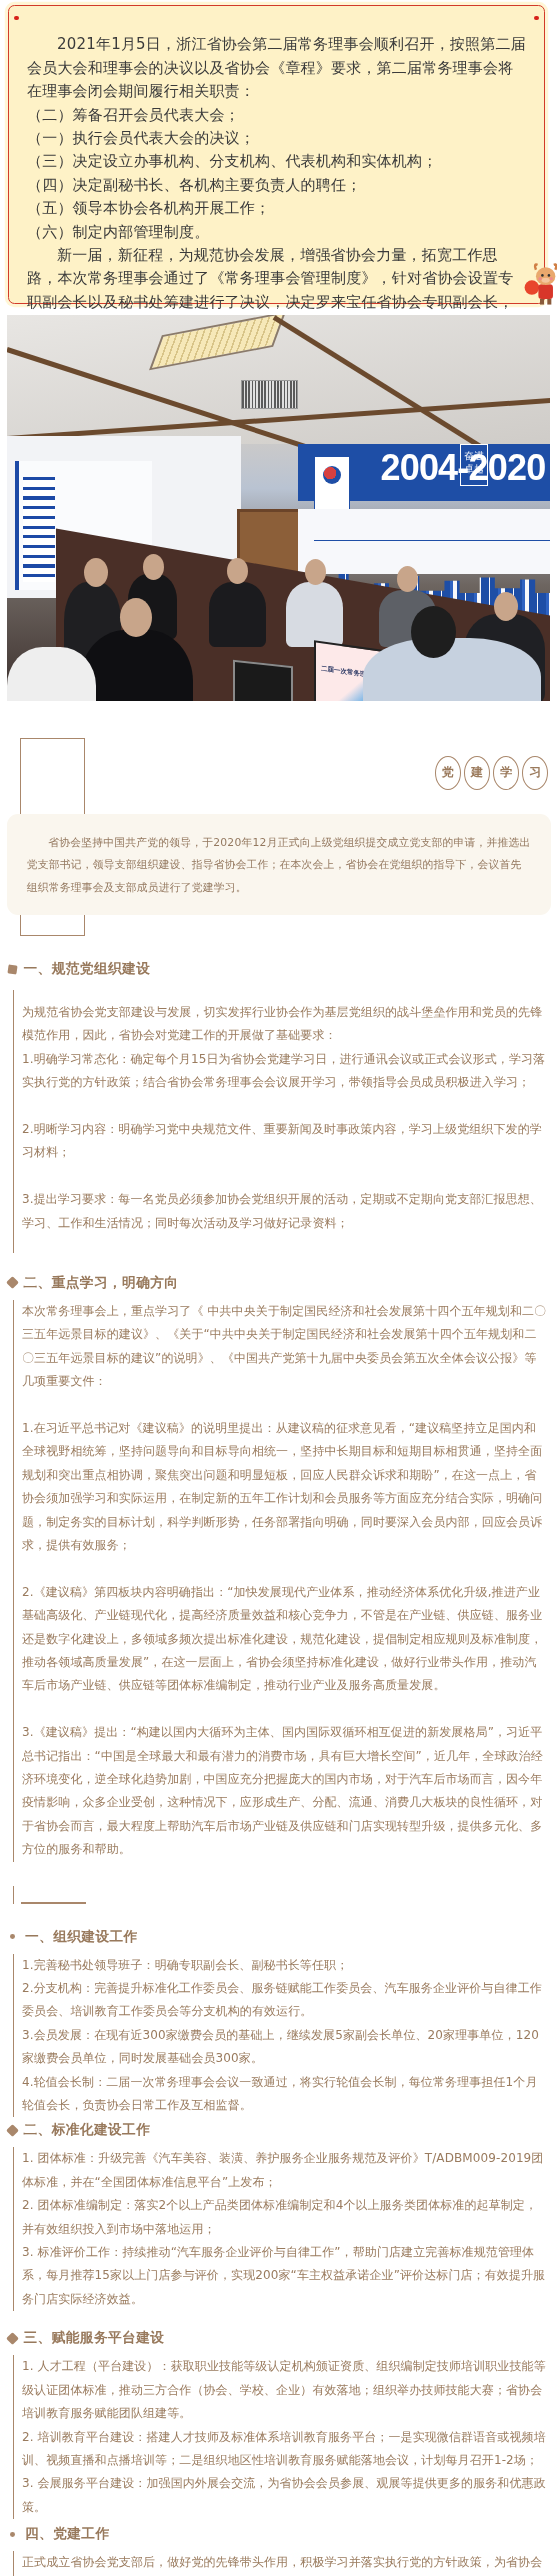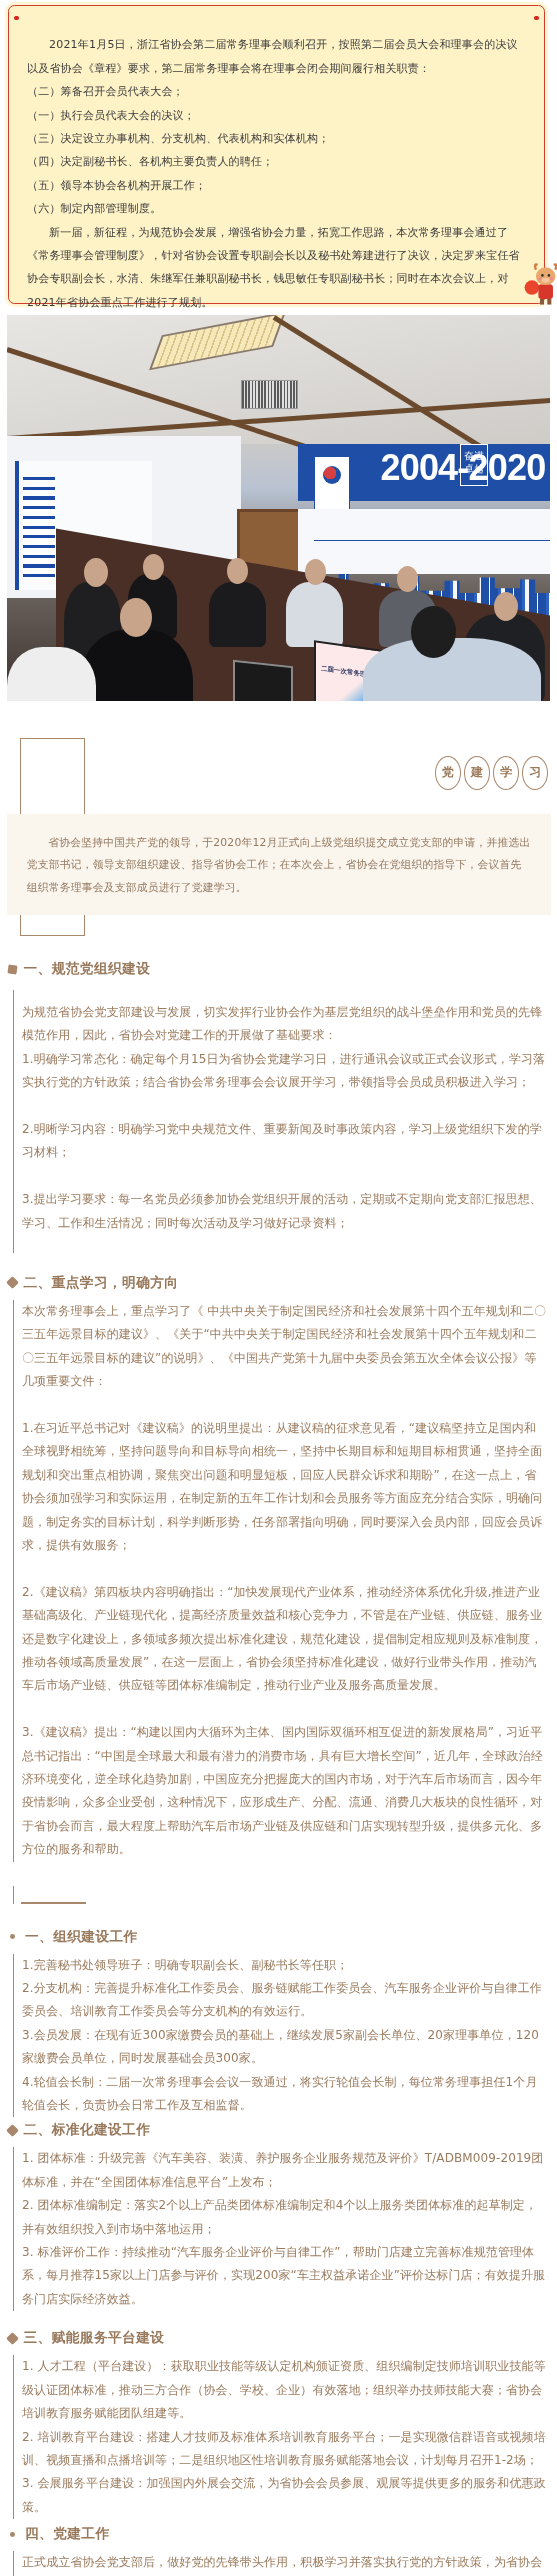--- a/index.html
+++ b/index.html
@@ -9,21 +9,21 @@
   
   .intro-wrap { padding: 3.2px 6.5px 0 6.5px; height: 308px; position: relative; }
   .intro-card {
     position: absolute; left: 8px; top: 4.9px; width: 537px; height: 299px;
     background: #fef2c7; border: 1.6px solid #d23a2a; border-radius: 6.5px;
     box-shadow: 0 0 0 3.2px #fff6d6;
     padding: 27.5px 18px 0 18px;
   }
   .intro-dot { position: absolute; top: 9.7px; width: 4.9px; height: 4.9px; border-radius: 50%; background: #d6221a; }
   .intro-dot.l { left: 4.9px; } .intro-dot.r { right: 4.9px; }
-  .intro-card p { font-size: 11px; line-height: 23.4px; color: #3b3b3b; letter-spacing: 0.2px; }
+  .intro-card p { font-size: 15px; line-height: 23.4px; color: #3b3b3b; letter-spacing: 0.2px; }
   .intro-card p.indent { text-indent: 2em; }
   .intro-card p.item { line-height: 23.4px; }
   .mascot {
     position: absolute; right: 0px; top: 260px; width: 36px; height: 47px;
   }
 
   
   .photo {
     margin: 6.5px 7.3px 0 7.3px; width: 543px; height: 386px; position: relative; overflow: hidden;
     background: linear-gradient(180deg, #d9d6d2 0%, #cfcbc7 30%, #b9c3d2 45%, #6d6560 70%, #3c302d 100%);
@@ -50,21 +50,21 @@
   .photo .monitor { position: absolute; left: 307px; top: 332px; width: 97px; height: 65px; background: linear-gradient(135deg,#fde9e9 0 50%,#4aa3e6 70%,#bfe1ff 100%); border: 2.4px solid #222; transform: skewY(8deg); }
   .photo .monitor span { position: absolute; left: 4.9px; top: 21px; font-size: 6.5px; color: #2f3b66; font-weight: bold; white-space: nowrap; }
   .photo .laptop { position: absolute; left: 226px; top: 348px; width: 60px; height: 49px; background: #1a1a1a; border: 2.4px solid #8a8a8a; transform: skewY(6deg); }
 
   
   .party { position: relative; margin-top: 0; }
   .party-frame-top { position: absolute; left: 20px; top: 37px; width: 65px; height: 76px; border: 0.8px solid #a9876b; border-bottom: none; }
   .party-badges { position: relative; height: 113px; }
   .badge-row { position: absolute; right: 9.7px; top: 55px; display: flex; gap: 3.2px; }
   .badge { width: 26px; height: 34px; border: 1px solid #a9876b; border-radius: 50%; display: flex; align-items: center; justify-content: center; font-size: 12px; font-weight: bold; color: #9b7a5c; }
-  .party-box { margin: 0 7.3px; background: #faf6ee; padding: 18px 19.4px 16px 19.4px; }
+  .party-box { margin: 0 7.3px; background: #faf6ee; padding: 18px 19.4px 16px 19.4px; border-radius: 11px; }
   .party-box p { font-size: 10.8px; line-height: 22.6px; color: #94785f; text-indent: 2em; letter-spacing: 0.2px; }
   .party-frame-bottom { margin-left: 20px; width: 65px; height: 21px; border: 0.8px solid #a9876b; border-top: none; }
 
   
   .sec-head { display: flex; align-items: center; gap: 6.5px; margin: 24px 0 0 8px; }
   .marker { flex: 0 0 auto; background: #a9876b; }
   .marker.square { width: 9px; height: 9px; transform: rotate(8deg); border-radius: 1.6px; }
   .marker.diamond { width: 9px; height: 9px; transform: rotate(45deg); border-radius: 1.6px; }
   .marker.dot { width: 4.9px; height: 4.9px; border-radius: 50%; margin: 0 3.2px 0 2.4px; }
   .sec-title { font-size: 13.7px; font-weight: bold; color: #98795c; letter-spacing: 0.4px; }

